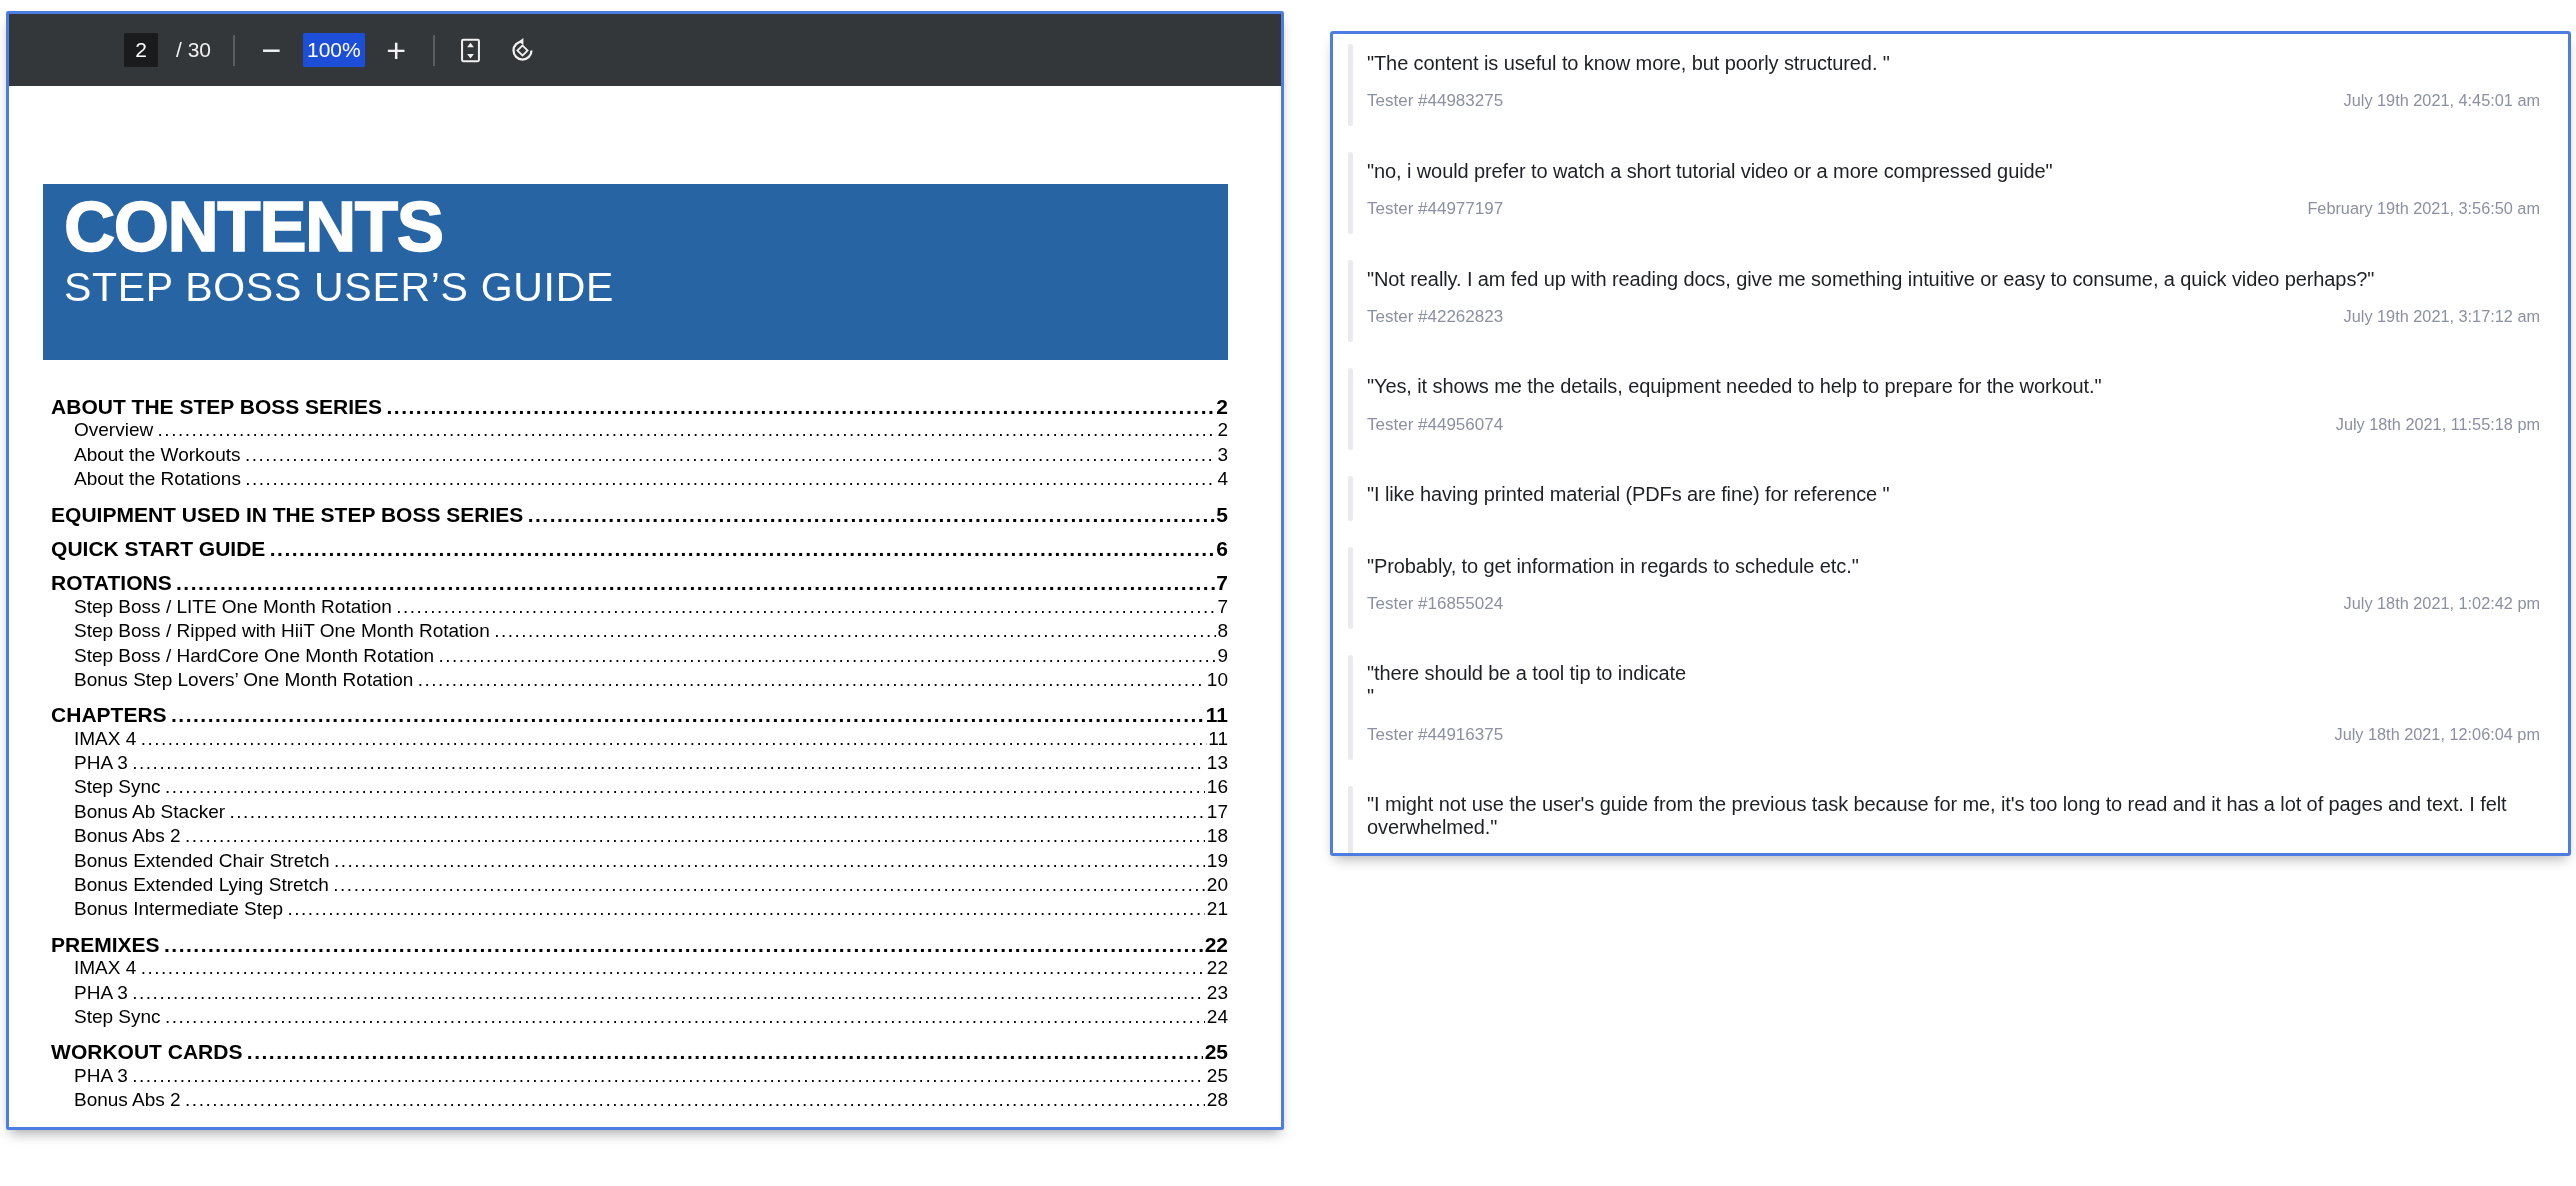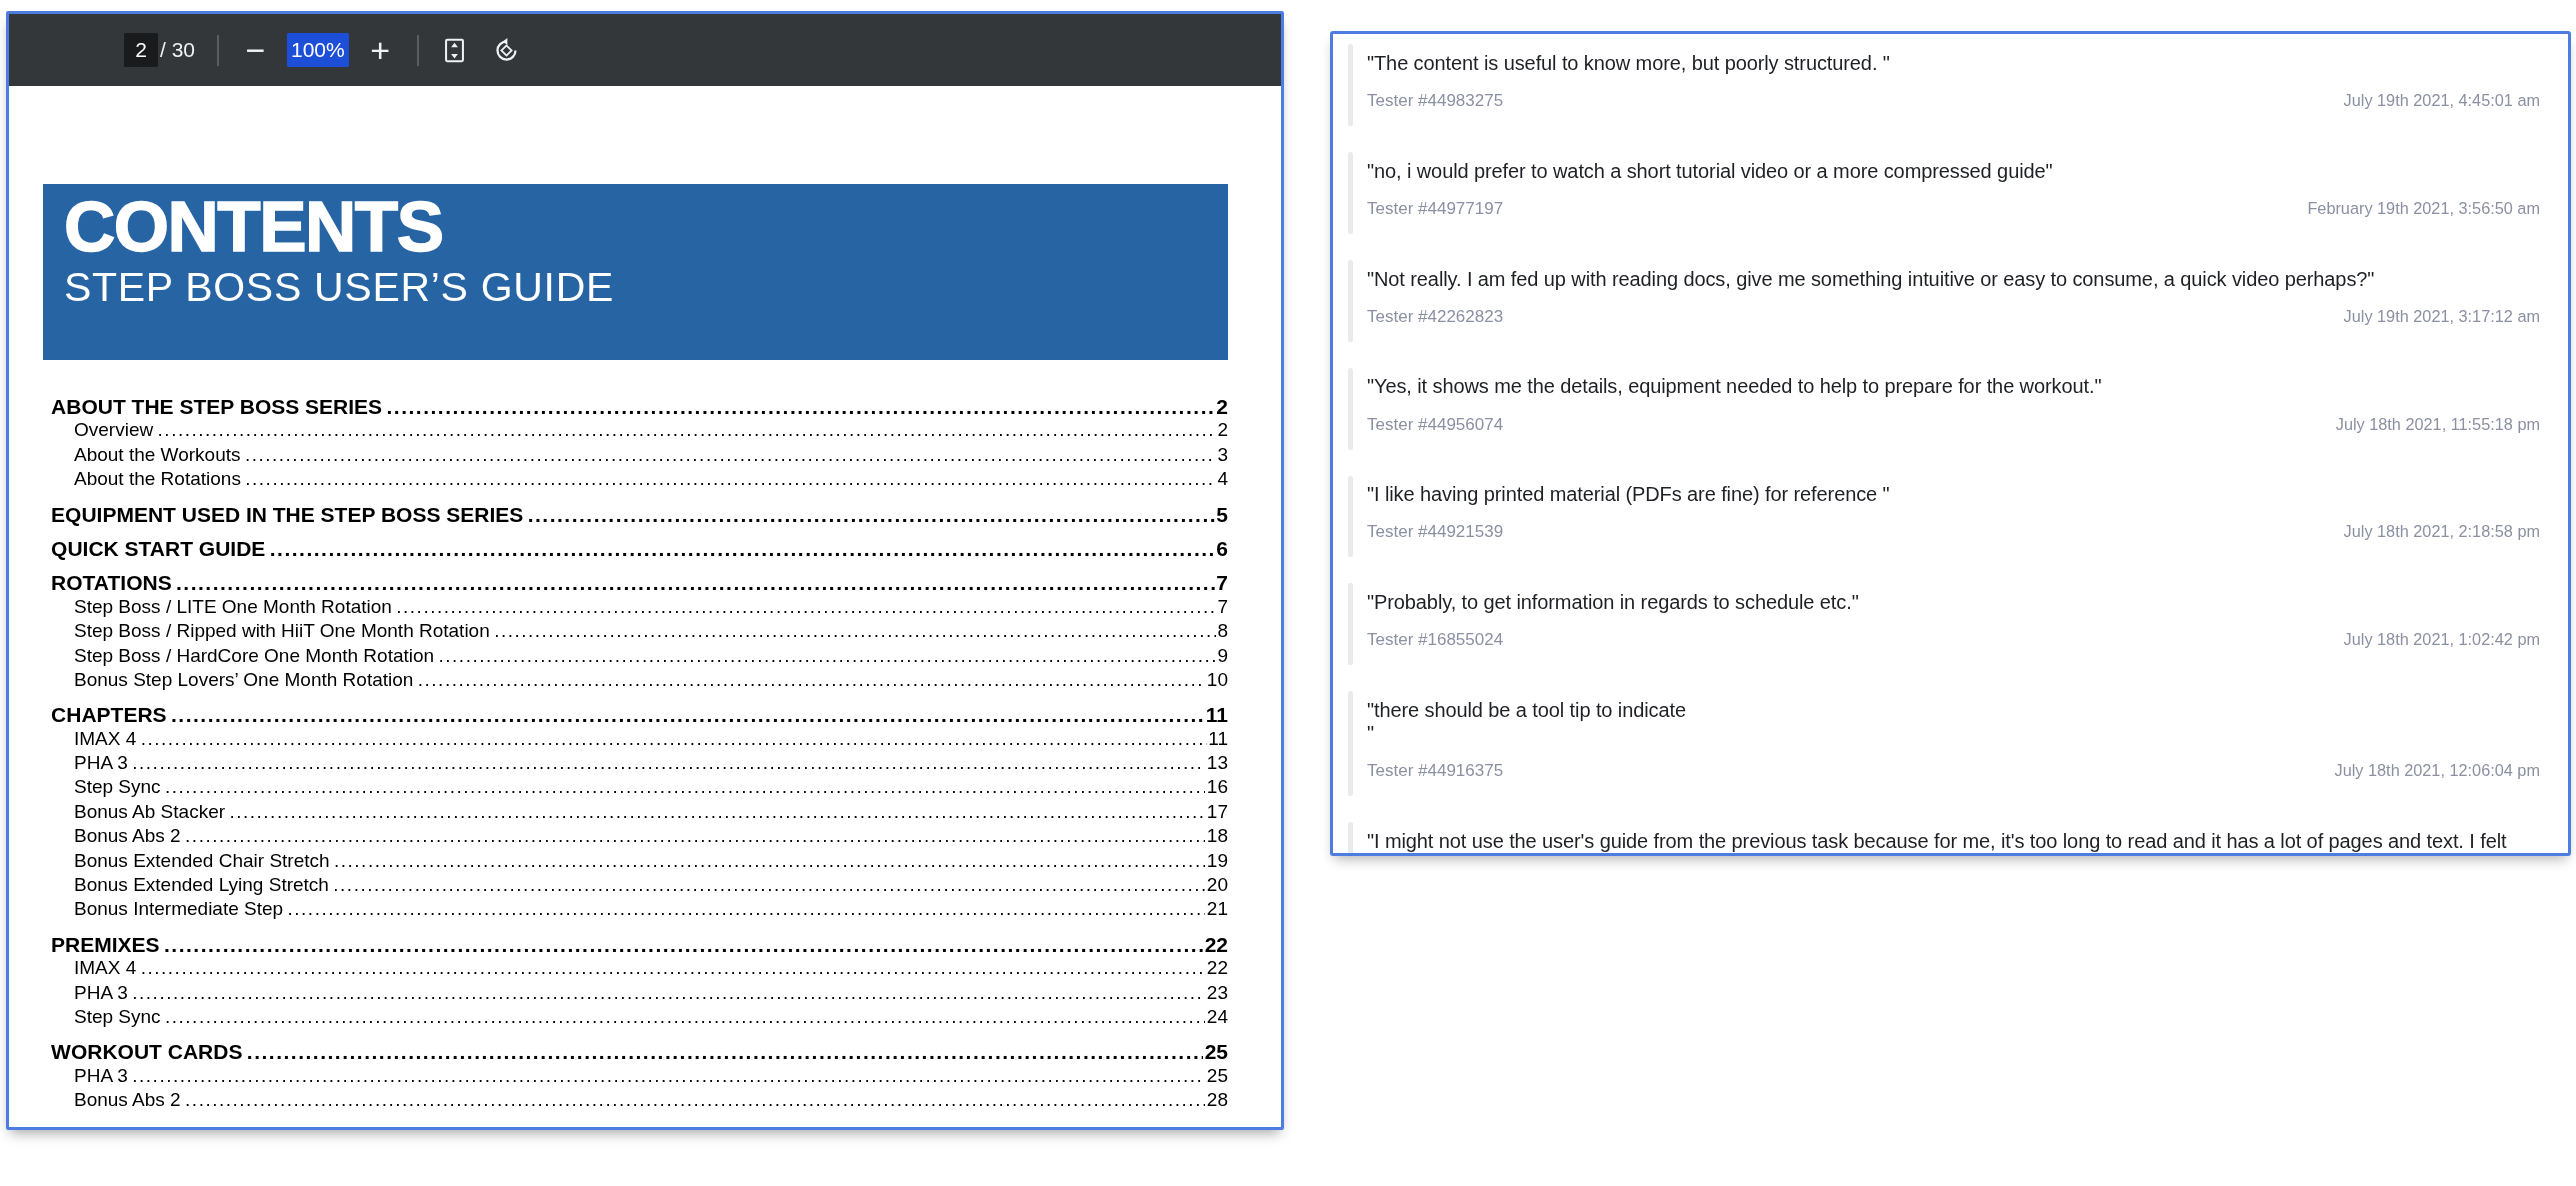--- a/index.html
+++ b/index.html
@@ -14,21 +14,21 @@
     overflow:hidden;
   }
   .pdf-toolbar{
     height:72px; background:#33373a; display:flex; align-items:center;
     padding-left:115px; color:#f1f1f1;
   }
   .page-input{
     width:34px; height:34px; background:#191b1c; border:none; border-radius:1.5px;
     color:#fff; font-size:21px; text-align:center; font-family:"Liberation Sans",sans-serif;
   }
-  .page-total{ font-size:21px; margin-left:2px; white-space:nowrap; }
+  .page-total{ font-size:21px; margin-left:18px; white-space:nowrap; }
   .tb-sep{ width:1.5px; height:31px; background:#5a5e61; margin:0 22px; }
   .tb-btn{
     background:none; border:none; color:#f1f1f1; cursor:pointer;
     font-size:34px; line-height:34px; font-family:"Liberation Sans",sans-serif;
     padding:0; width:30px; text-align:center;
   }
   .zoom-box{
     width:62px; height:34px; background:#1d4ed8; border-radius:1.5px; color:#fff;
     font-size:21px; display:flex; align-items:center; justify-content:center;
     margin:0 16.3px;
@@ -319,24 +319,20 @@
     <div class="comment-card">
       <div class="comment-quote">"Yes, it shows me the details, equipment needed to help to prepare for the workout."</div>
       <div class="comment-footer">
         <span class="comment-tester">Tester #44956074</span>
         <span class="comment-time">July 18th 2021, 11:55:18 pm</span>
       </div>
     </div>
 
     <div class="comment-card">
       <div class="comment-quote">"I like having printed material (PDFs are fine) for reference "</div>
-      <div class="comment-footer">
-        <span class="comment-tester">Tester #44921539</span>
-        <span class="comment-time">July 18th 2021, 2:18:58 pm</span>
-      </div>
     </div>
 
     <div class="comment-card">
       <div class="comment-quote">"Probably, to get information in regards to schedule etc."</div>
       <div class="comment-footer">
         <span class="comment-tester">Tester #16855024</span>
         <span class="comment-time">July 18th 2021, 1:02:42 pm</span>
       </div>
     </div>
 

